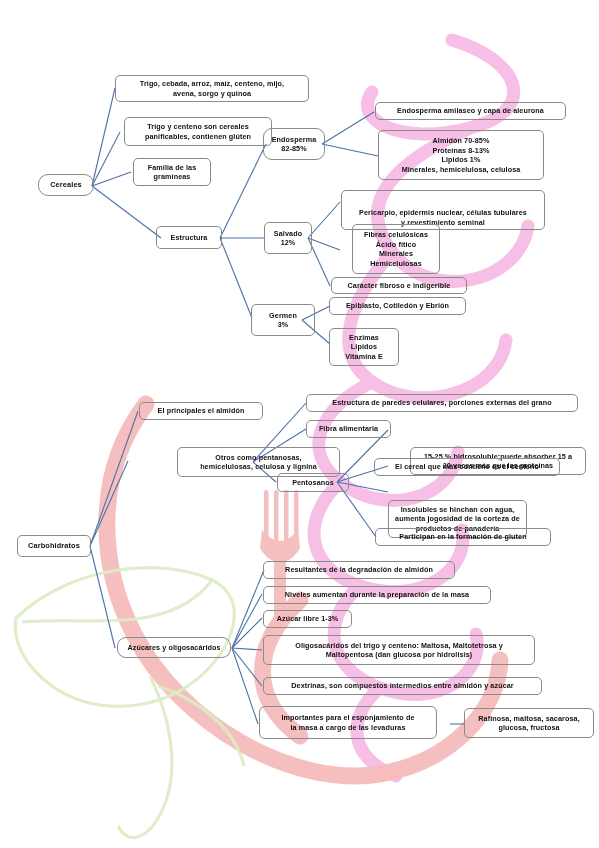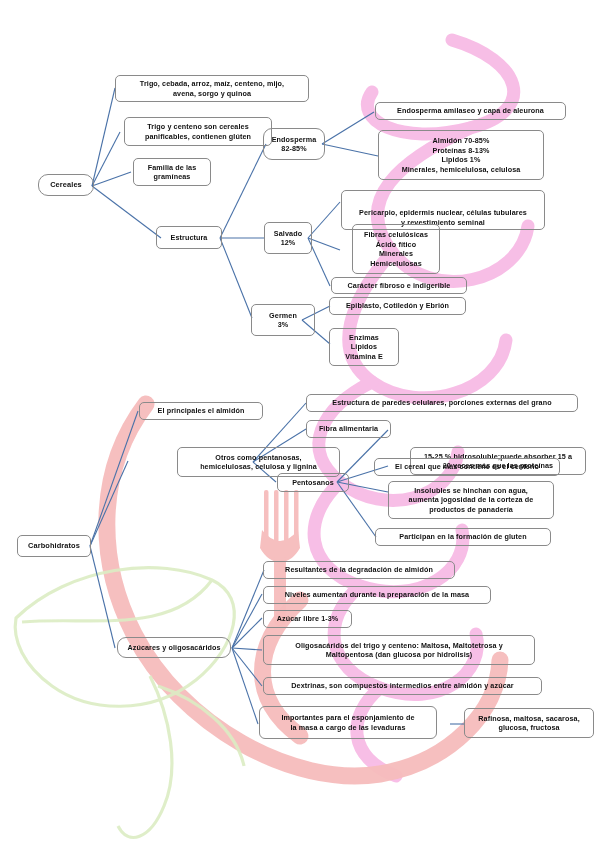--- a/index.html
+++ b/index.html
@@ -210,21 +210,21 @@
 
   <div class="node" style="left:410px;top:419px;width:176px;height:28px;margin-top:28px;">
     <span>15-25 % hidrosoluble;puede absorber 15 a
 20 veces más que las proteínas</span>
   </div>
 
   <div class="node" style="left:374px;top:458px;width:186px;height:18px;">
     <span>El cereal que  más contiene es el centeno</span>
   </div>
 
-  <div class="node" style="left:388px;top:481px;width:166px;height:38px;">
+  <div class="node" style="left:388px;top:500px;width:139px;height:38px;">
     <span>Insolubles se  hinchan con agua,
 aumenta jogosidad de  la corteza de
 productos de panadería</span>
   </div>
 
   <div class="node" style="left:375px;top:528px;width:176px;height:18px;">
     <span>Participan en la formación de gluten</span>
   </div>
 
   <div class="node" style="left:117px;top:637px;width:114px;height:21px;border-radius:9px;">

